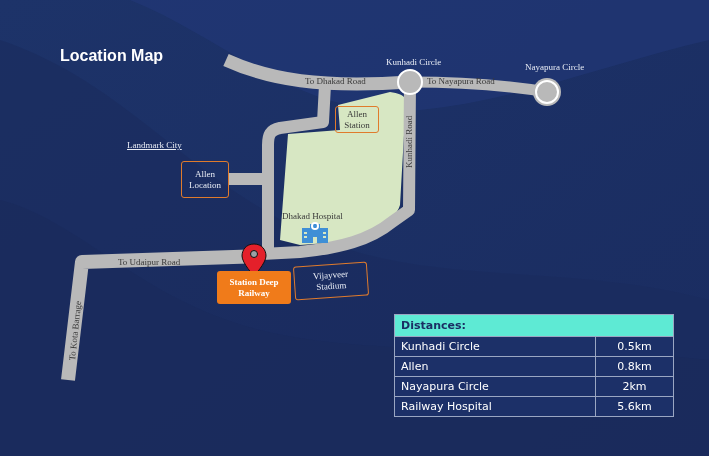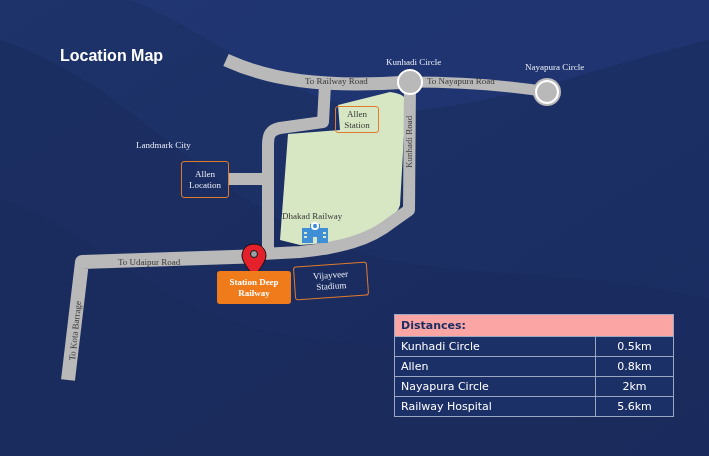--- a/index.html
+++ b/index.html
@@ -6,21 +6,21 @@
   body { width: 709px; height: 456px; overflow: hidden; background: #1b2e63; font-family: "Liberation Serif", serif; }
   .stage { position: relative; width: 709px; height: 456px; overflow: hidden; }
   .stage svg.bg { position: absolute; left: 0; top: 0; }
   .title { position: absolute; left: 60px; top: 47px; color: #ffffff; font-family: "Liberation Sans", sans-serif; font-weight: bold; font-size: 16px; }
   .lbl { position: absolute; color: #e8ecf5; font-family: "Liberation Serif", serif; font-size: 9px; white-space: nowrap; }
   .lbl.dark { color: #3a3a3a; }
   .box { position: absolute; border: 1.5px solid #e07b2c; border-radius: 3px; color: #e8ecf5; font-size: 9px; text-align: center; line-height: 11px; display: flex; align-items: center; justify-content: center; box-sizing: border-box; }
   .box.onpark { color: #3a3a3a; }
   .project { position: absolute; left: 217px; top: 271px; width: 74px; height: 33px; background: #f07b1a; border-radius: 3px; color: #fff; font-weight: bold; font-size: 9px; text-align: center; line-height: 11px; display: flex; align-items: center; justify-content: center; }
   .table { position: absolute; left: 394px; top: 314px; width: 280px; border-collapse: collapse; font-family: "DejaVu Sans", sans-serif; font-size: 11px; }
-  .table .head { background: #fca5a5; color: #1b2e63; font-weight: bold; height: 21px; padding: 0 6px; border: 1px solid #9aa6c2; text-align: left; }
+  .table .head { background: #5eead4; color: #1b2e63; font-weight: bold; height: 21px; padding: 0 6px; border: 1px solid #9aa6c2; text-align: left; }
   .table td { color: #ffffff; height: 19px; padding: 0 6px; border: 1px solid #9aa6c2; background: #1c3068; }
   .table td.val { text-align: center; width: 65px; }
 </style>
 </head>
 <body>
 
 <div class="stage">
   <svg class="bg" width="709" height="456" viewBox="0 0 709 456">
     <defs>
       <linearGradient id="g1" x1="0" y1="0" x2="1" y2="1">
@@ -72,24 +72,24 @@
     <g>
       <path d="M254,244 C246,244 242,250 242,256 C242,263 254,276 254,276 C254,276 266,263 266,256 C266,250 262,244 254,244 Z" fill="#e4202a" stroke="#111" stroke-width="1"></path>
       <circle cx="254" cy="254" r="3.5" fill="#9aa0a6" stroke="#111" stroke-width="1"></circle>
     </g>
   </svg>
 
   <div class="title">Location Map</div>
 
   <div class="lbl" style="left:386px; top:57px;">Kunhadi Circle</div>
   <div class="lbl" style="left:525px; top:62px;">Nayapura Circle</div>
-  <div class="lbl" style="left:136px; top:140px;">Landmark City</div>
-  <div class="lbl dark" style="left:282px; top:211px;">Dhakad Railway</div>
+  <div class="lbl" style="left:127px; top:140px;text-decoration:underline;">Landmark City</div>
+  <div class="lbl dark" style="left:282px; top:211px;">Dhakad Hospital</div>
 
-  <div class="lbl dark" style="left:305px; top:76px;">To Railway Road</div>
+  <div class="lbl dark" style="left:305px; top:76px;">To Dhakad Road</div>
   <div class="lbl dark" style="left:427px; top:76px;">To Nayapura Road</div>
   <div class="lbl dark" style="left:380px; top:134px; transform: rotate(-90deg); transform-origin: left top; top:168px; left:404px;">Kunhadi Road</div>
   <div class="lbl dark" style="left:118px; top:257px;">To Udaipur Road</div>
   <div class="lbl dark" style="transform: rotate(-84deg); transform-origin: left top; left:67px; top:360px;">To Kota Barrage</div>
 
   <div class="box onpark" style="left:335px; top:106px; width:44px; height:27px;">
     <div><span>Allen</span><br><span>Station</span></div>
   </div>
   <div class="box" style="left:181px; top:161px; width:48px; height:37px;">
     <div><span>Allen</span><br><span>Location</span></div>

